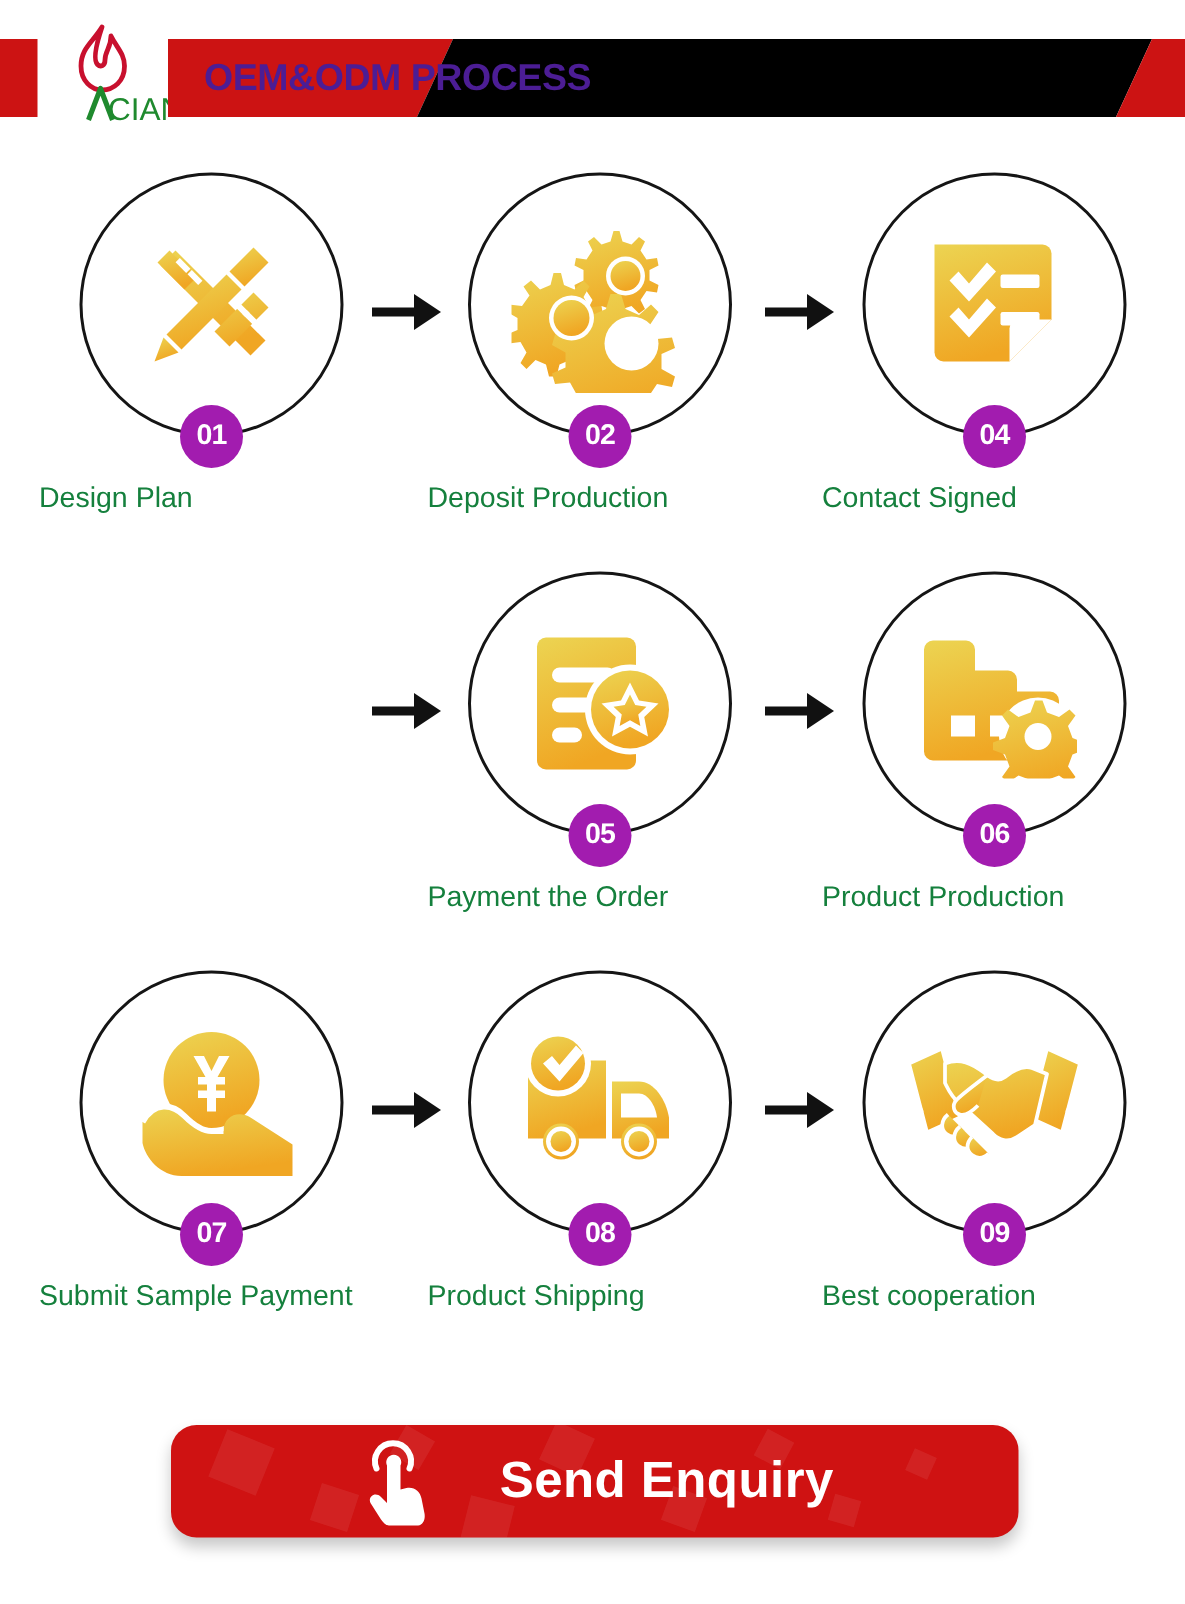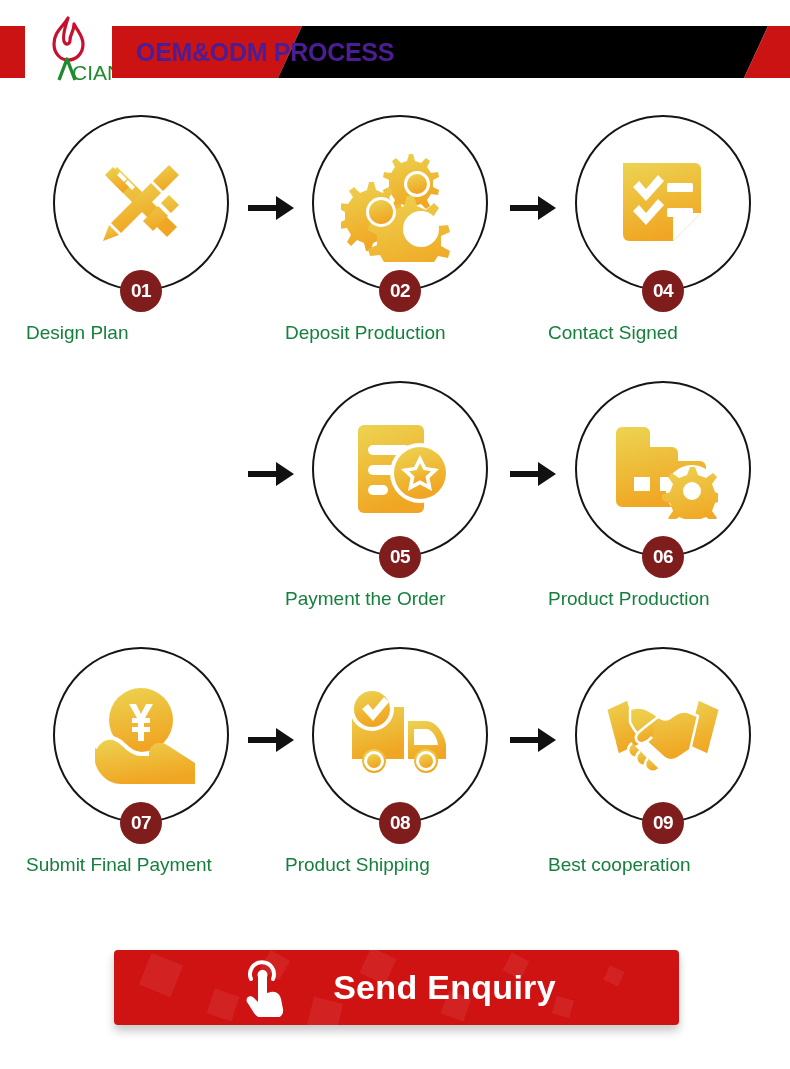--- a/index.html
+++ b/index.html
@@ -105,21 +105,21 @@
     align-items: center;
     justify-content: center;
   }
   .circle svg { display: block; }
 
   .badge {
     position: absolute;
     left: 94px; top: 170px;
     width: 42px; height: 42px;
     border-radius: 50%;
-    background: #7f1d1d;
+    background: #a21caf;
     color: #ffffff;
     font-size: 19px;
     font-weight: bold;
     display: flex;
     align-items: center;
     justify-content: center;
     letter-spacing: -0.5px;
   }
 
   .label {
@@ -140,21 +140,21 @@
   .arrow.a0 { left: 246px; }
   .arrow.a1 { left: 508px; }
   .arrow svg { display: block; }
 
   
   .cta {
     position: absolute;
     left: 114px; top: 950px;
     width: 565px; height: 75px;
     background: #cf1212;
-    border-radius: 4px;
+    border-radius: 17px;
     box-shadow: 0 6px 10px rgba(0,0,0,0.22);
     overflow: hidden;
     display: flex;
     align-items: center;
     justify-content: center;
     cursor: pointer;
   }
   .cta-deco {
     position: absolute;
     left: 0; top: 0;
@@ -386,21 +386,21 @@
                 <stop offset="100%" stop-color="#f0a623"></stop>
             </linearGradient>
           </defs>
           <circle cx="56" cy="36" r="32" fill="url(#g7)"></circle>
           <path d="M44 20 l7 0 5 10 5 -10 7 0 -8 14 5 0 0 5 -6 0 0 4 6 0 0 5 -6 0 0 9 -6 0 0 -9 -6 0 0 -5 6 0 0 -4 -6 0 0 -5 5 0 Z" fill="#ffffff"></path>
           <path d="M10 64 c8 -14 20 -12 28 -4 c6 6 12 10 18 10 l8 0 c0 -10 10 -14 18 -9 l28 18 l0 21 l-74 0 c-14 0 -24 -12 -26 -22 Z" fill="url(#g7)"></path>
           <path d="M10 64 c8 -14 20 -12 28 -4 c6 6 12 10 18 10 l8 0" fill="none" stroke="#ffffff" stroke-width="4"></path>
         </svg>
       </div>
       <div class="badge">07</div>
-      <div class="label">Submit Final Payment</div>
+      <div class="label">Submit Sample Payment</div>
     </div>
 
     <div class="arrow a0">
       <svg width="50" height="36" viewBox="0 0 50 36">
         <path d="M2 15 H30 V6 L48 18 L30 30 V21 H2 Z" fill="#111111"></path>
       </svg>
     </div>
 
     <div class="step c1">
       <div class="circle">

